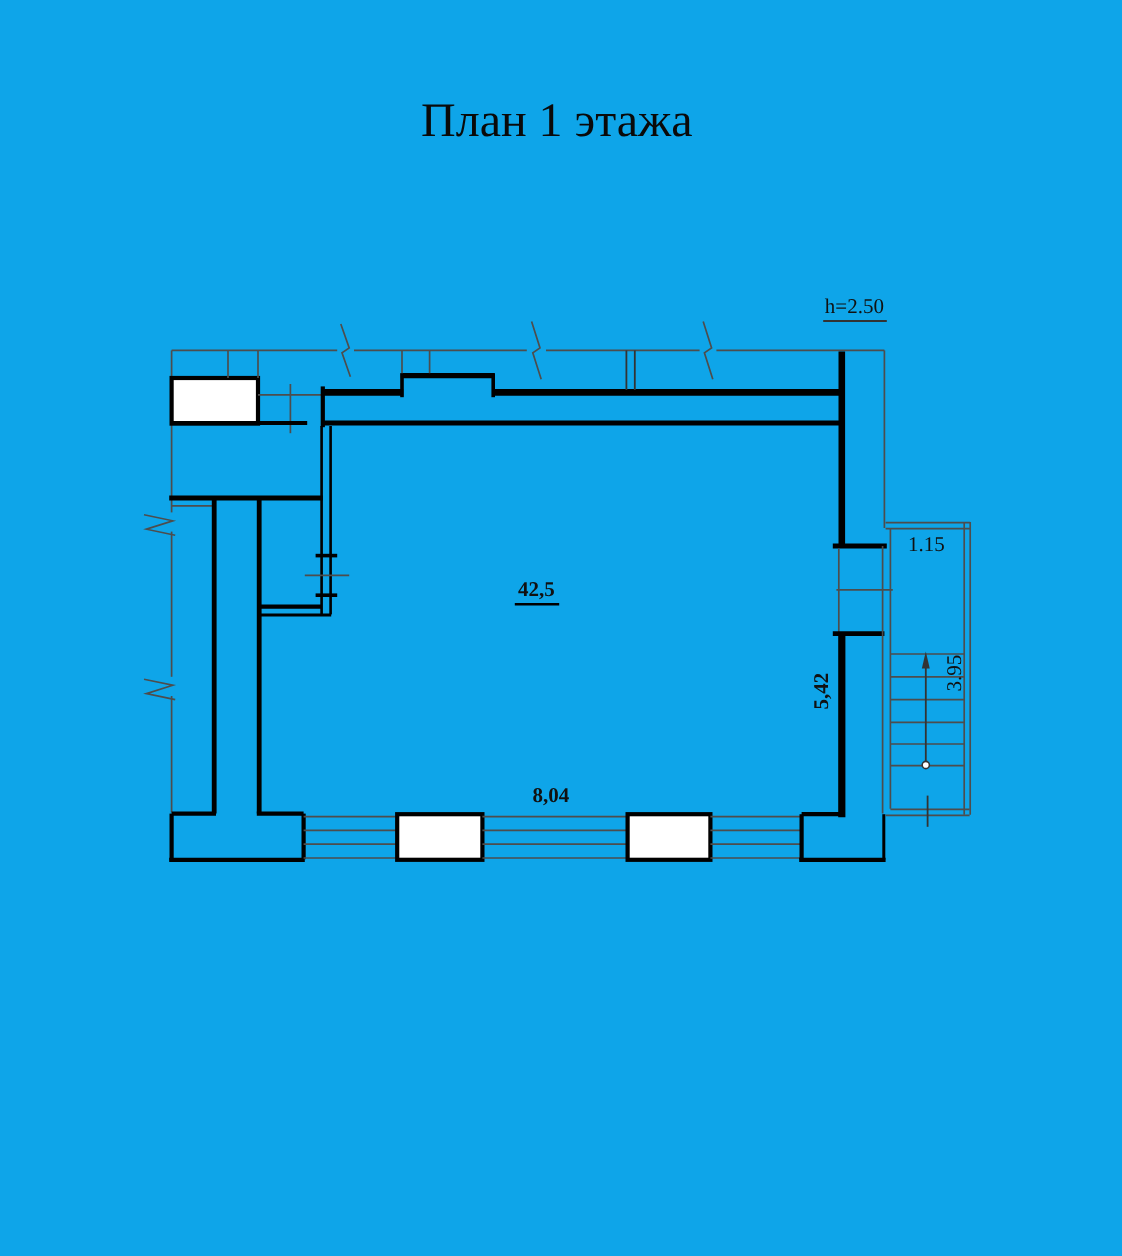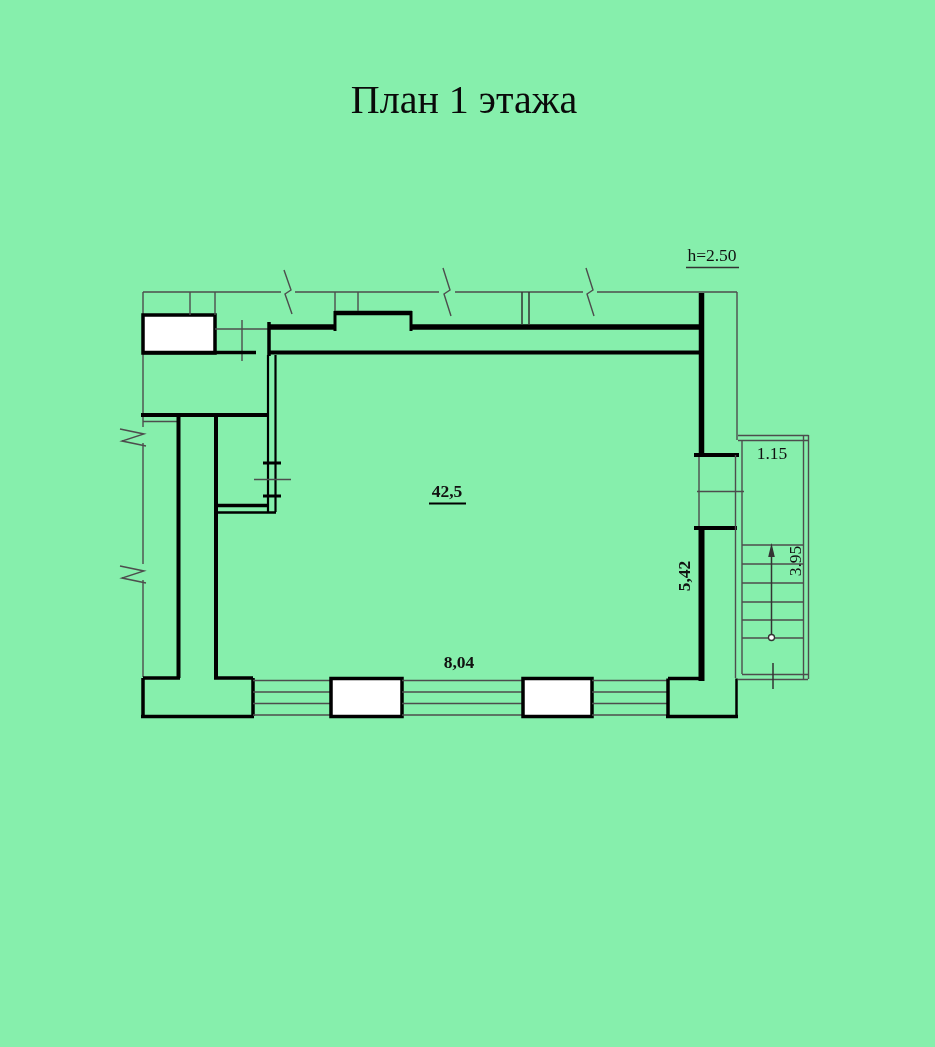--- a/index.html
+++ b/index.html
@@ -1,19 +1,19 @@
 <!DOCTYPE html>
 <html><head>
 <meta charset="utf-8">
 <style>
   html,body{margin:0;padding:0;background:#ffffff;}
   .page{
     position:relative;
     width:935px;height:1047px;
-    background:#86efac;
+    background:#0ea5e9;
     font-family:"Liberation Serif","DejaVu Serif",serif;
     overflow:hidden;
   }
   svg{position:absolute;left:0;top:0;}
   .t-title{font-size:40px;fill:#0a0a0a;}
   .t-dim{font-size:17.5px;fill:#111;}
   .t-dim-b{font-size:17.5px;font-weight:bold;fill:#111;}
   .thin{stroke:#4d4d4d;stroke-width:1.4;fill:none;}
   .thin-d{stroke:#333;stroke-width:1.5;fill:none;}
   .w6{stroke:#000;stroke-width:6;fill:none;}

